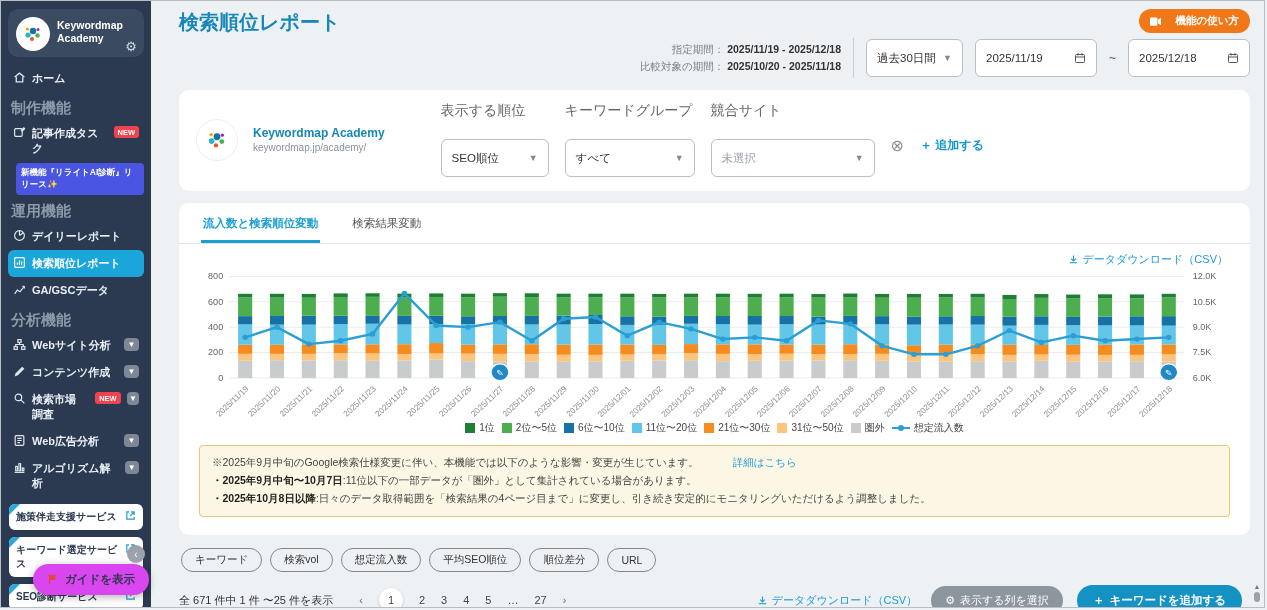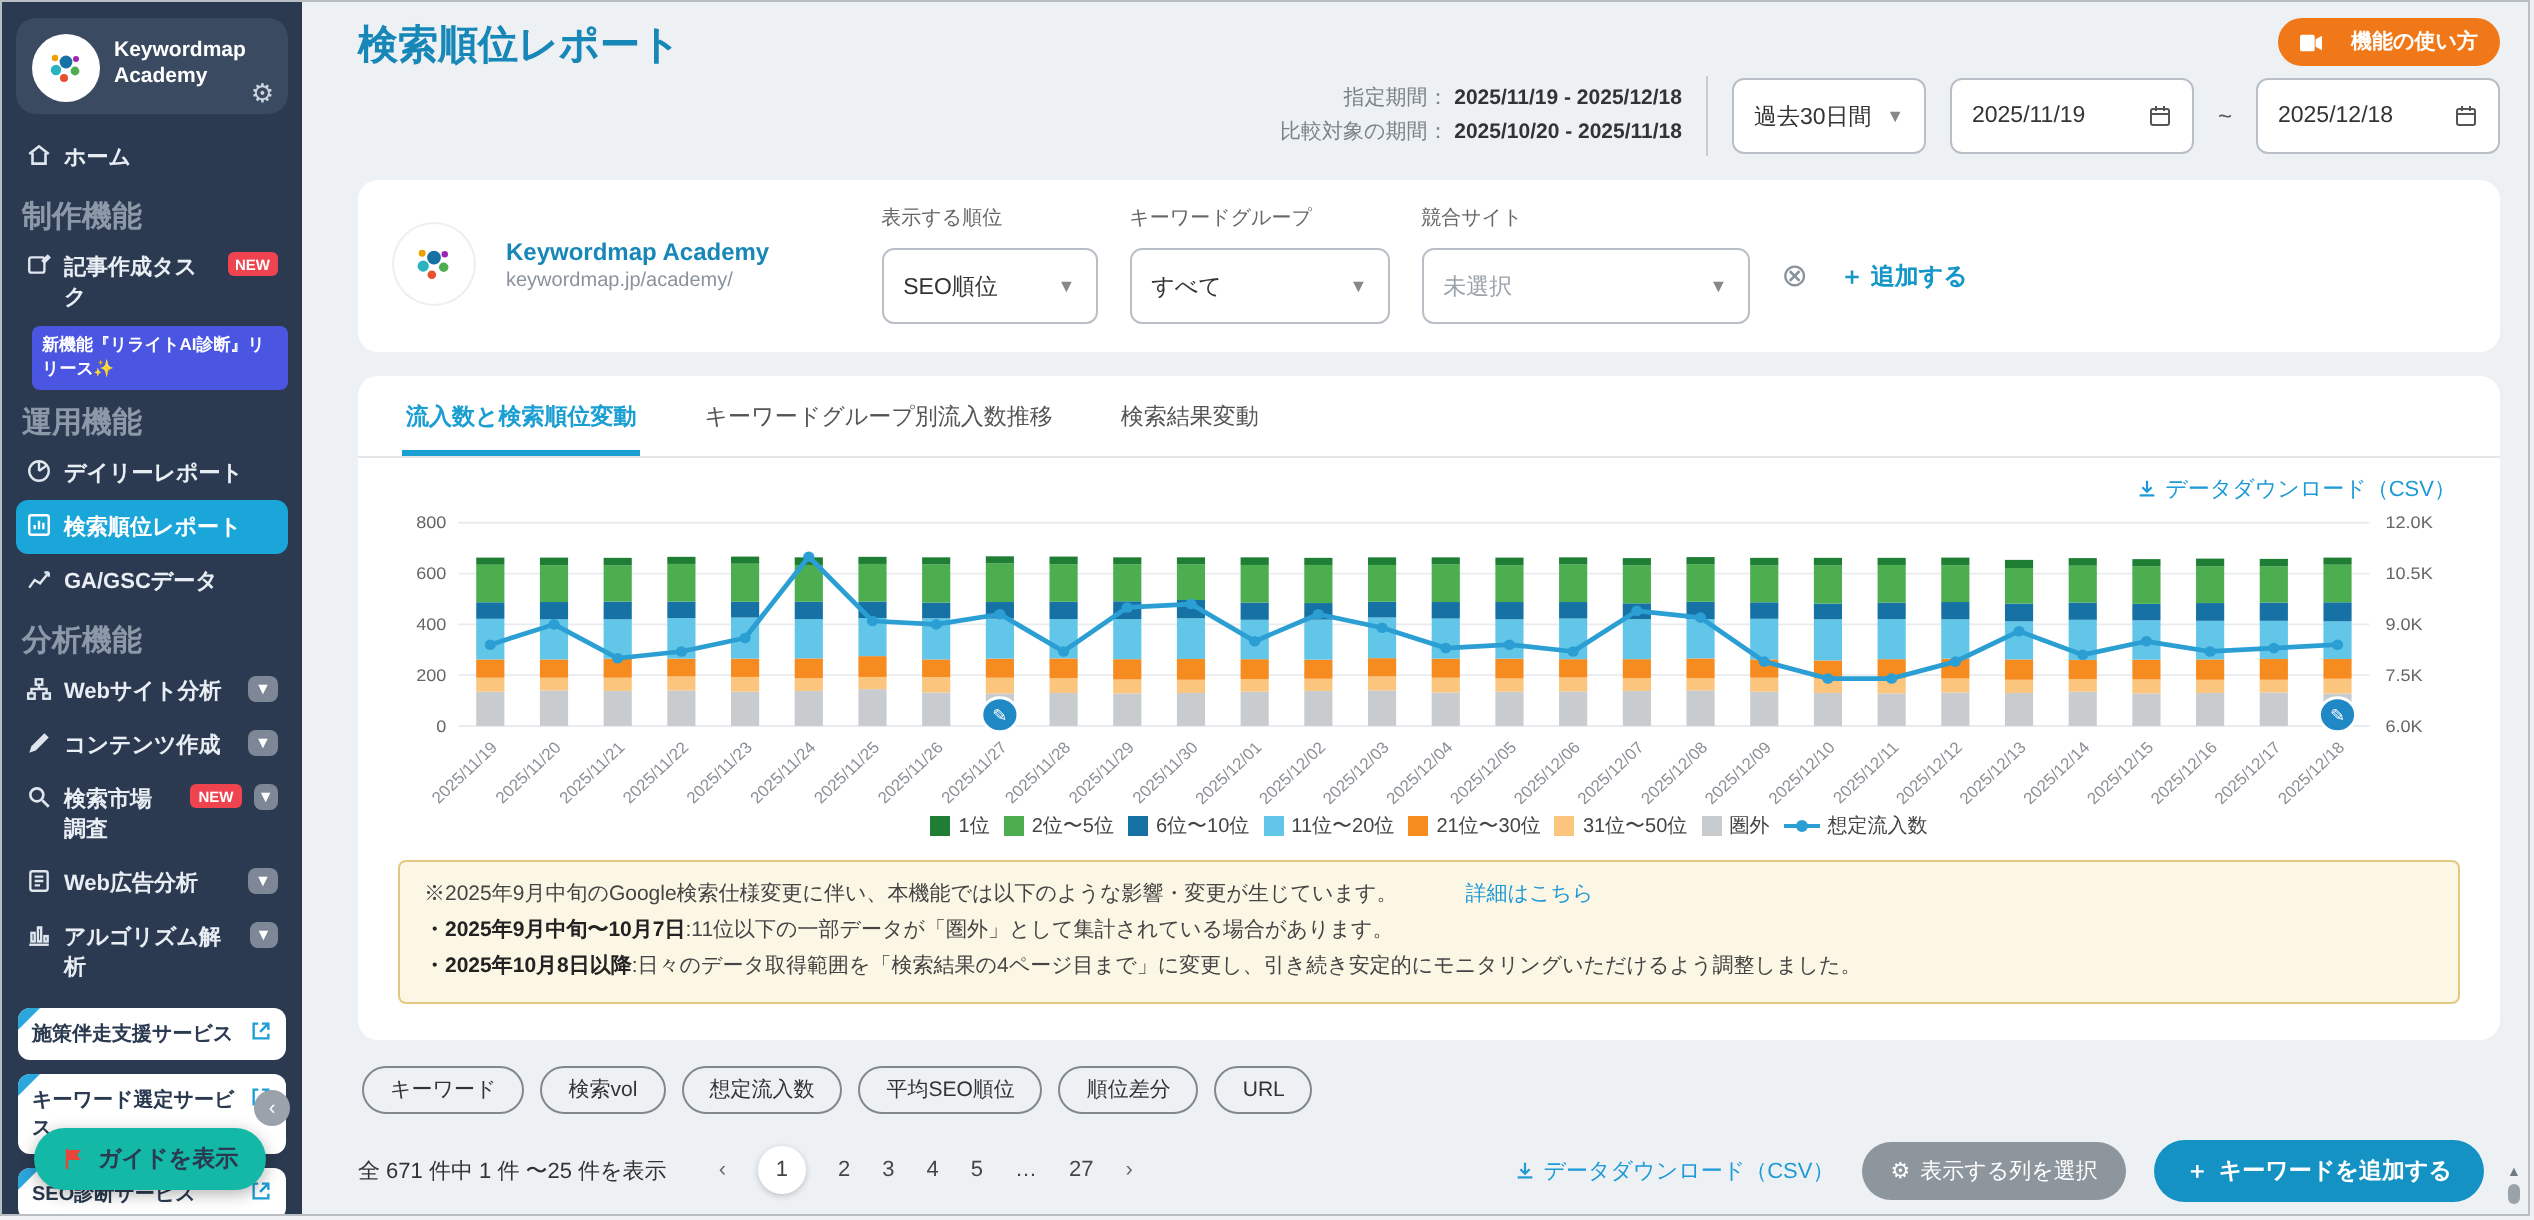--- a/index.html
+++ b/index.html
@@ -17,21 +17,21 @@
   .nav-section { color:#8d99a8; font-size:15px; margin:7px 3px 2px;font-weight:bold; }
   .nav-item { display:flex; align-items:flex-start; gap:6px; padding:6px 5px; border-radius:6px; color:#e9eef4; font-size:11px; font-weight:600; cursor:pointer; position:relative; }
   .nav-item svg { flex-shrink:0; }
   .nav-item.active { background:#1ba6da; color:#fff; }
   .badge-new { background:#ef4350; color:#fff; font-size:7.5px; font-weight:700; padding:1.5px 4px; border-radius:3px; margin-left:3px; }
   .chev { margin-left:auto; width:15px; height:13px; background:#7e8795; border-radius:4px; color:#fff; font-size:8px; display:flex; align-items:center; justify-content:center; }
   .nav-tooltip { background:#4a56e2; color:#fff; font-size:8.5px; font-weight:600; padding:4px 5px; border-radius:4px; margin:1px 0 3px 8px; width:fit-content; }
   .svc-card { position:relative; background:#fff; border-radius:6px; padding:6px 7px; margin:7px 1px 0; font-size:10px; font-weight:700; color:#2b3a50; display:flex; align-items:flex-start; justify-content:space-between; cursor:pointer; overflow:hidden; }
   .svc-card::before { content:""; position:absolute; top:0; left:0; border-top:11px solid #2ba7dc; border-right:11px solid transparent; }
   .ext-icon { color:#1b9fd6; flex-shrink:0; margin-left:4px; }
-  .guide-pill { position:absolute; left:16px; bottom:12px; background:#14b8a6; border-radius:17px; padding:8px 14px; box-shadow:0 2px 8px rgba(0,0,0,.3); display:flex; align-items:center; gap:6px; font-size:11.5px; font-weight:700; color:#2b3a50; z-index:6; cursor:pointer; white-space:nowrap;margin-top:44px; }
+  .guide-pill { position:absolute; left:32px; bottom:12px; background:#d946ef; border-radius:17px; padding:8px 14px; box-shadow:0 2px 8px rgba(0,0,0,.3); display:flex; align-items:center; gap:6px; font-size:11.5px; font-weight:700; color:#2b3a50; z-index:6; cursor:pointer; white-space:nowrap;margin-top:44px; }
   .collapse-circle { position:absolute; left:126px; bottom:44px; width:18px; height:18px; border-radius:50%; background:#9aa2ac; color:#fff; font-size:10px; display:flex; align-items:center; justify-content:center; z-index:7; cursor:pointer; }
 
   
   .main { flex:1; padding:8px 8px 0 28px; position:relative; overflow:hidden; }
   .title-row { display:flex; justify-content:space-between; align-items:flex-start; }
   .page-title { color:#1787b8; font-size:20px; font-weight:700; }
   .help-pill { background:#f07818; color:#fff; font-size:10.5px; font-weight:700; padding:5px 11px; border-radius:14px; display:flex; align-items:center; gap:15px; cursor:pointer; margin-right:6px; }
   .controls-row { display:flex; justify-content:flex-end; align-items:center; gap:12px; margin-top:2px; padding-right:6px; }
   .period-block { text-align:right; font-size:10.5px; color:#7a828a; line-height:1.6; }
   .period-block b { color:#333; font-weight:700; }
@@ -41,21 +41,21 @@
   .date-box { width:122px; }
   .caret { color:#888; font-size:9px; margin-left:6px; }
   .tilde { color:#555; font-size:12px; }
 
   
   .filter-card { margin-top:12px; margin-right:6px; background:#fff; border-radius:10px; padding:12px 18px 14px; display:flex; align-items:center; gap:16px; }
   .site-logo { width:40px; height:40px; border-radius:50%; background:#fff; box-shadow:0 0 0 1px #eceff1; display:flex; align-items:center; justify-content:center; flex-shrink:0; }
   .site-meta { margin-right:40px; }
   .site-name { color:#1787b8; font-weight:700; font-size:12px; }
   .site-url { color:#8a939c; font-size:10px; margin-top:2px; }
-  .field label { display:block; font-size:10px; color:#666; margin-bottom:8px; }
+  .field label { display:block; font-size:14px; color:#666; margin-bottom:19px; }
   .w110{width:108px} .w130{width:130px} .w190{width:164px}
   .placeholder { color:#9aa2aa; }
   .cross-circle { color:#8a939c; font-size:16px; margin-top:12px; cursor:pointer; }
   .add-link { color:#1596c8; font-weight:700; font-size:12px; margin-top:12px; cursor:pointer; white-space:nowrap; }
 
   
   .chart-card { margin-top:12px; margin-right:6px; background:#fff; border-radius:10px; padding-bottom:4px; }
   .tabs-row { display:flex; gap:30px; padding:0 22px; border-bottom:1px solid #e4e7ea; }
   .tab { font-size:11.5px; color:#555; padding:13px 2px 9px; cursor:pointer; border-bottom:3px solid transparent; }
   .tab.active { color:#1b9fd3; font-weight:700; border-bottom-color:#1b9fd3; }
@@ -314,21 +314,20 @@
             <span class="caret">▼</span>
         </div>
       </div>
       <div class="cross-circle">⊗</div>
       <div class="add-link">＋ <span>追加する</span></div>
     </section>
 
     <section class="chart-card">
       <div class="tabs-row">
         <div class="tab active">流入数と検索順位変動</div>
-        <div class="tab">キーワードグループ別流入数推移</div>
         <div class="tab">検索結果変動</div>
       </div>
       <div class="csv-row">
         <div class="csv-link">
           <svg width="11" height="11" viewBox="0 0 24 24" fill="none" stroke="#1e9ad6" stroke-width="2.4">
               <path d="M12 3 V14 M7 10 L12 15 L17 10"></path>
               <path d="M4 19 h16"></path>
             </svg>
           <span>データダウンロード（CSV）</span>
         </div>

